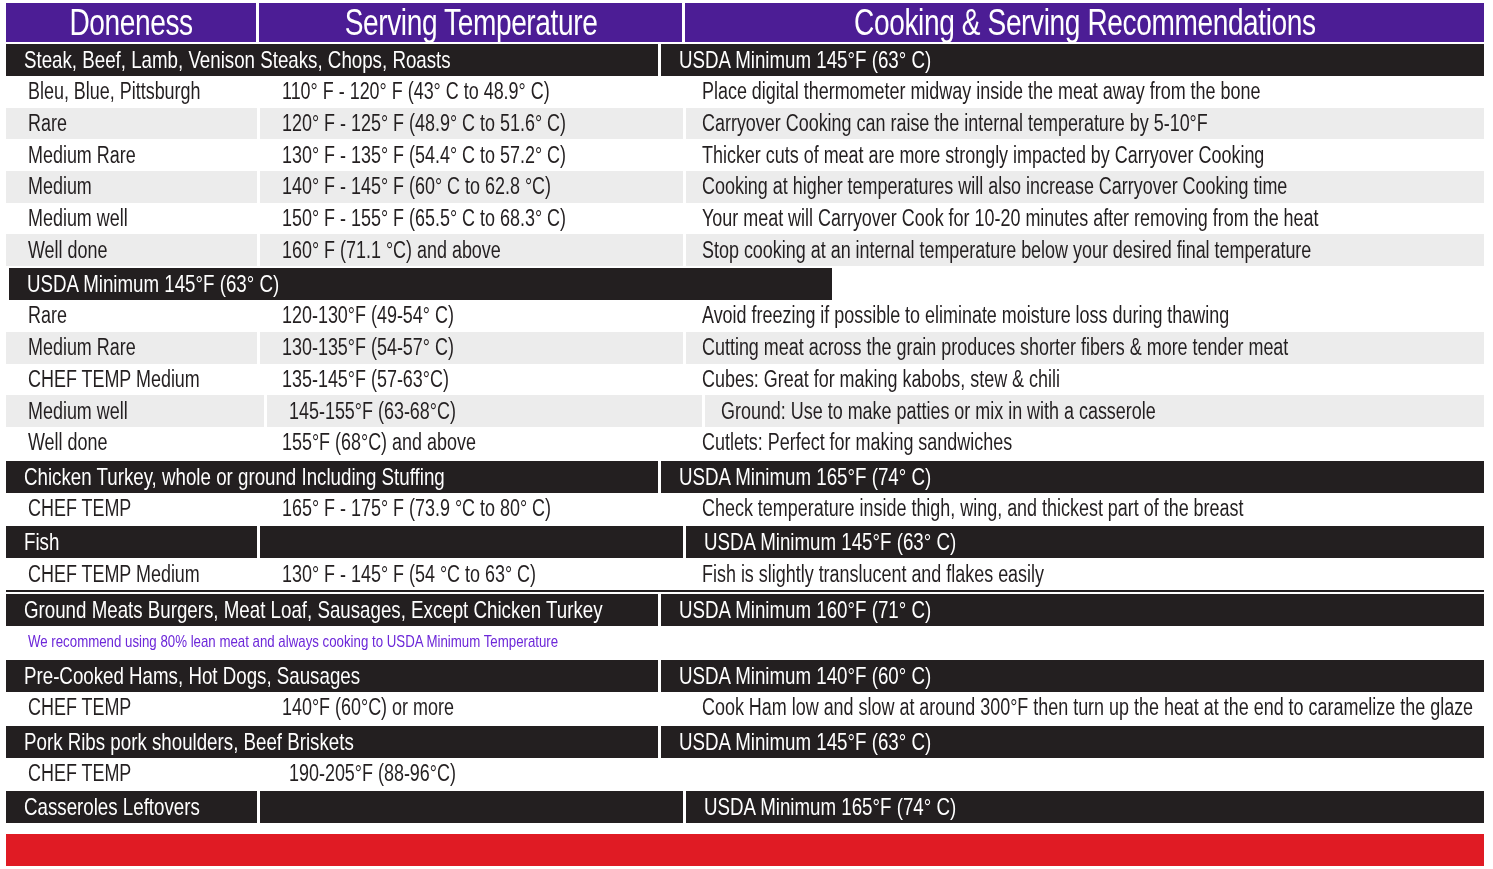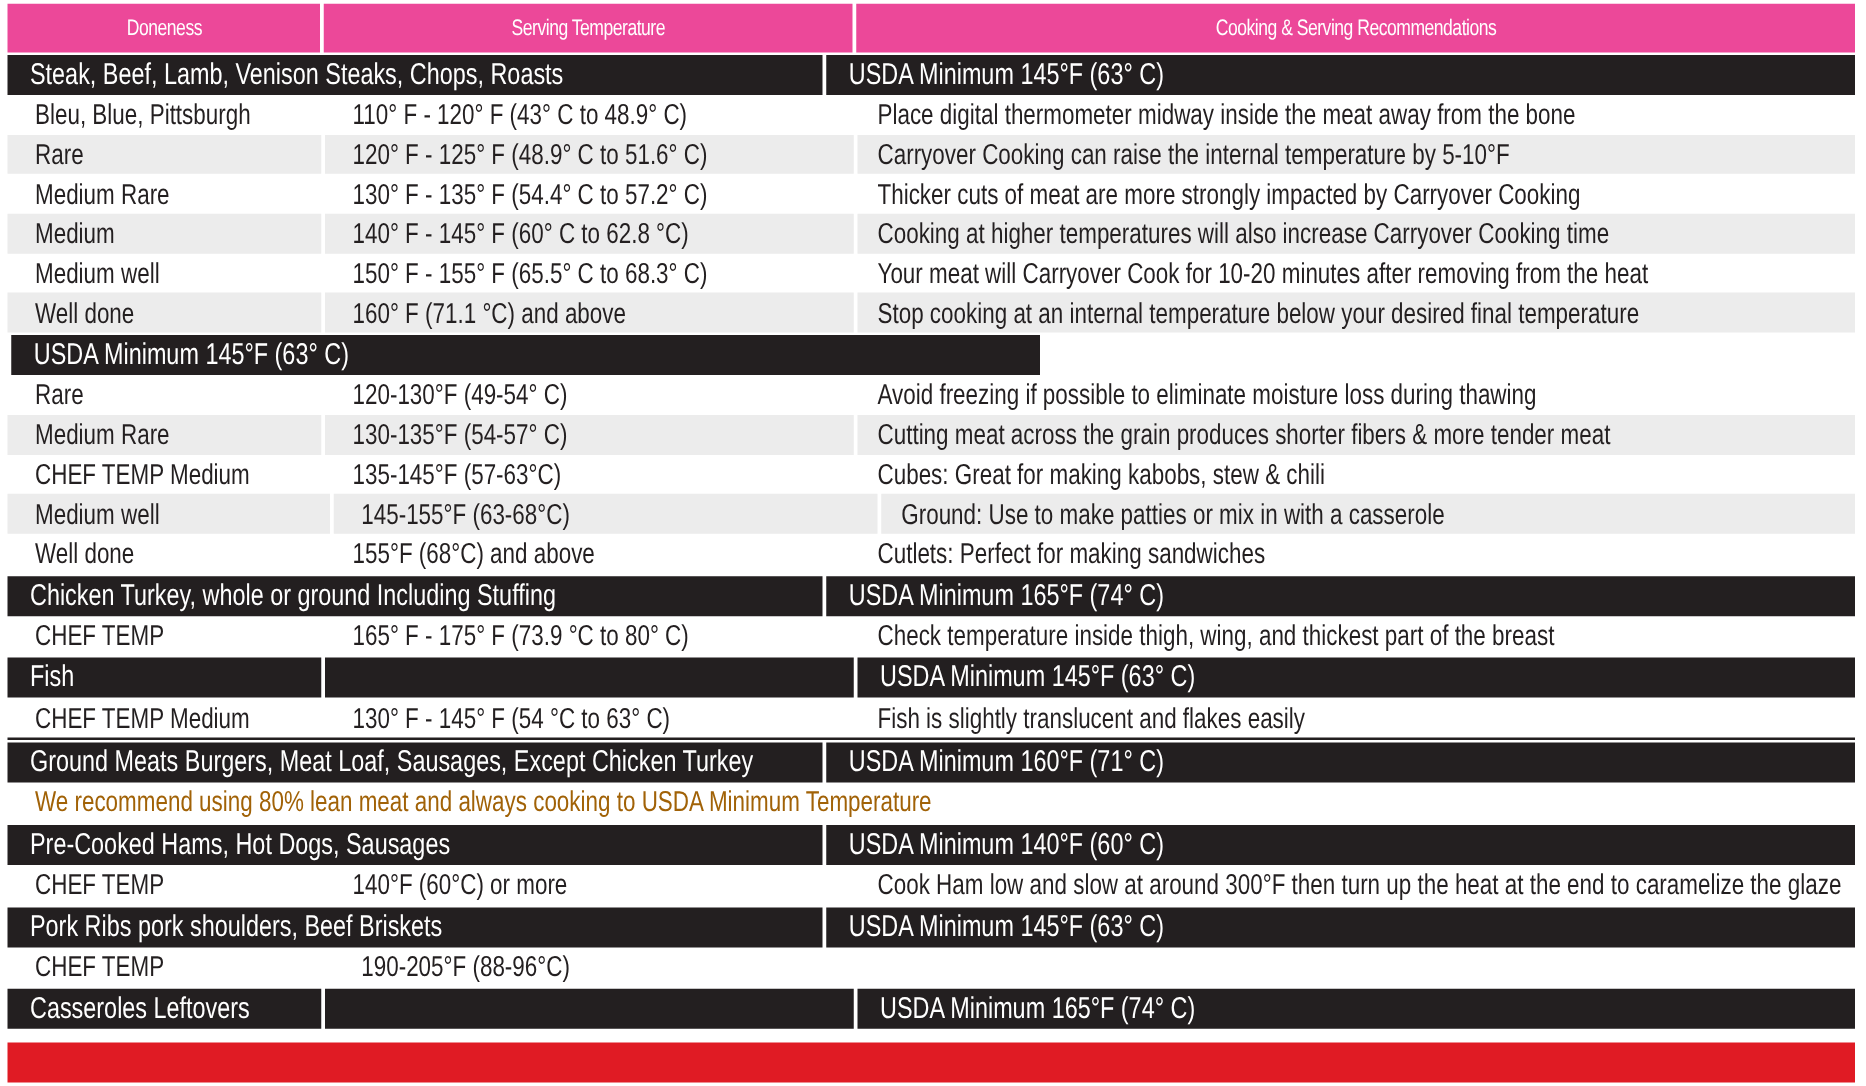--- a/index.html
+++ b/index.html
@@ -7,37 +7,37 @@
          font-family:"Liberation Sans", "DejaVu Sans", sans-serif; }
   .tbl { position:absolute; left:6px; top:3px; width:1478px; }
   .row { display:flex; width:100%; position:relative; }
   .cell { box-sizing:border-box; display:flex; align-items:center; white-space:nowrap; overflow:hidden; }
   .c1 { width:258px; }
   .c2 { width:436px; }
   .c3 { width:829px; }
   .gap { margin-left:3px; }
   
   .hdr { height:39px; }
-  .hdr .cell { background:#ec4899; color:#fff; justify-content:center; font-size:18px;
+  .hdr .cell { background:#4c1d95; color:#fff; justify-content:center; font-size:36px;
                transform-origin:center; letter-spacing:-0.5px; }
   .hdr .cell span { display:inline-block; transform:scaleX(0.78); }
   
   .sec { height:32px; margin-top:2px; }
   .sec .cell { background:#231f20; color:#fff; font-size:24px; padding-left:18px; }
   .sec .cell span { display:inline-block; transform:scaleX(0.78); transform-origin:left center; }
   .sec .wide { width:652px; }
   
   .dat { height:31.7px;text-align:right; }
   .dat .cell { color:#231f20; font-size:23px; padding-left:22px; }
   .dat .cell span { display:inline-block; transform:scaleX(0.78); transform-origin:left center; }
   .dat.alt .cell { background:#ececec; }
   .dat .c2 { padding-left:22px; }
   .dat .c3 { padding-left:16px; }
   .note { height:32px; }
-  .note .cell { width:100%; color:#a16207; font-size:23px; padding-left:22px; }
+  .note .cell { width:100%; color:#6d28d9; font-size:17px; padding-left:22px; }
   .note .cell span { display:inline-block; transform:scaleX(0.78); transform-origin:left center; }
   .footer { position:absolute; left:6px; top:834px; width:1478px; height:32px; background:#e01b24; }
   .underline { border-bottom:2px solid #231f20; }
 </style>
 </head>
 <body>
 
 <div class="tbl">
 
   <div class="row hdr">

